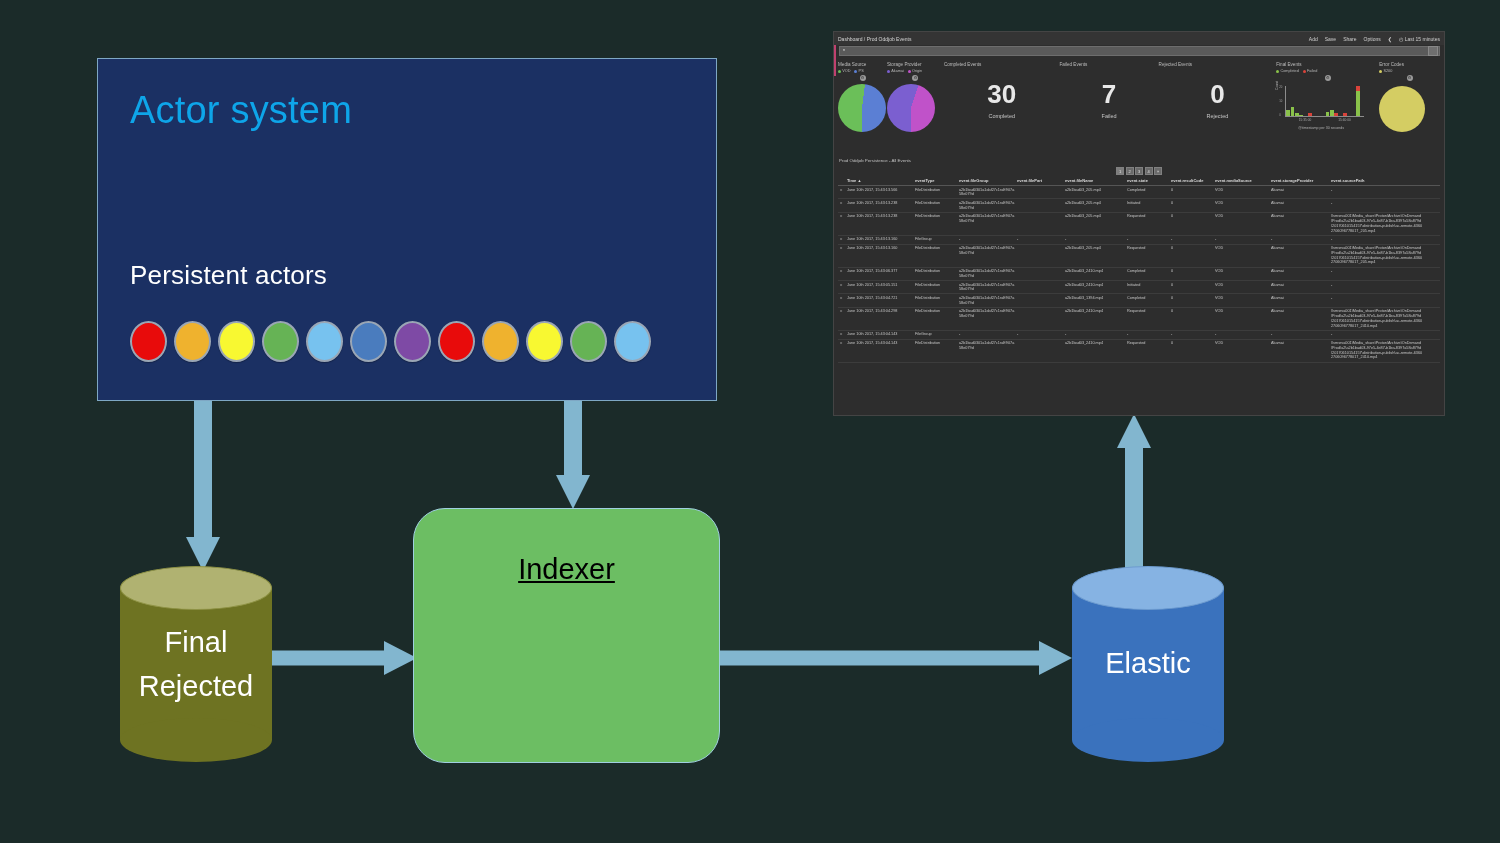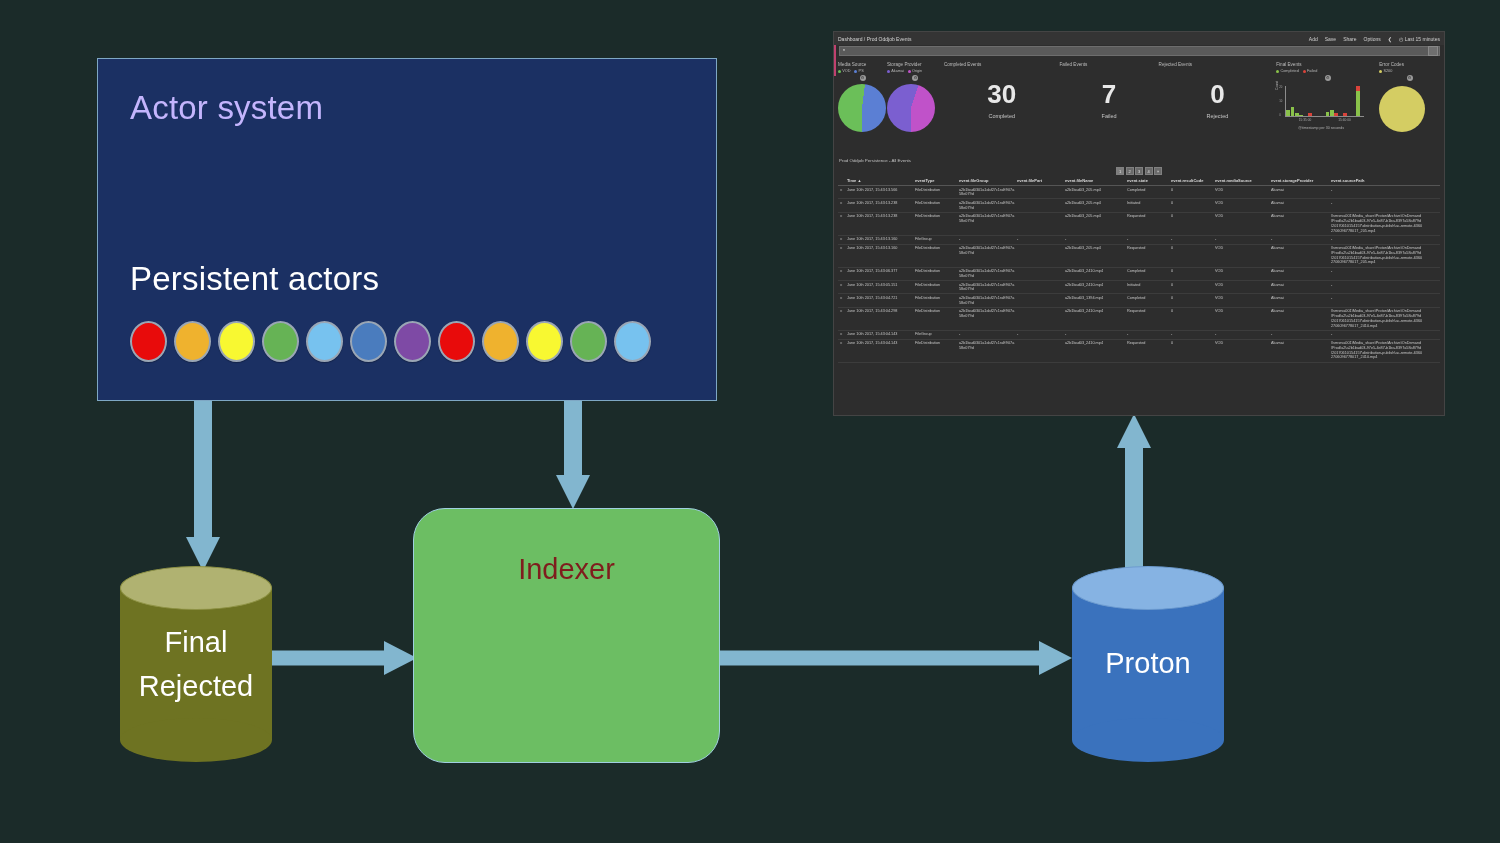--- a/index.html
+++ b/index.html
@@ -12,25 +12,25 @@
   }
   .slide{position:absolute;inset:0;}
 
   
   #actor-box{
     position:absolute;left:97px;top:58px;width:620px;height:343px;
     background:#1b3063;border:1px solid #7ea7c4;box-sizing:border-box;
   }
   #actor-title{
     position:absolute;left:32px;top:30px;
-    font-size:33px;color:#c4b5fd;font-weight:400;letter-spacing:.2px;
+    font-size:38px;color:#0ea5e9;font-weight:400;letter-spacing:.2px;
   }
   #persist-title{
     position:absolute;left:32px;top:201px;
-    font-size:33px;color:#ffffff;font-weight:400;letter-spacing:.2px;
+    font-size:26px;color:#ffffff;font-weight:400;letter-spacing:.2px;
   }
   #actors-row{
     position:absolute;left:32px;top:262px;display:flex;gap:7px;align-items:center;
   }
   .actor-dot{
     width:37px;height:41px;border-radius:50%;
     border:2px solid #9aa6b5;box-sizing:border-box;
     box-shadow:0 1px 1px rgba(0,0,0,.25);
   }
 
@@ -83,21 +83,21 @@
   #elastic{left:1072px;top:566px;width:152px;height:196px;}
   #elastic .body{background:#3a72bd;}
   #elastic .top{background:#86b3e3;border:1px solid #6d9bcf;box-sizing:border-box;}
   #elastic .bot{background:#3a72bd;}
 
   
   #indexer{
     position:absolute;left:413px;top:508px;width:307px;height:255px;
     background:#6cbe63;border:1px solid #9fcfe0;border-radius:32px;box-sizing:border-box;
   }
-  #indexer .lbl{position:absolute;left:0;right:0;top:44px;text-align:center;color:#7f1d1d;font-size:29px;}
+  #indexer .lbl{position:absolute;left:0;right:0;top:44px;text-align:center;color:#000000;font-size:29px;text-decoration:underline;}
 
   
   #dashboard{
     position:absolute;left:833px;top:31px;width:612px;height:385px;
     background:#2d2d2d;border:1px solid #444;box-sizing:border-box;
     font-size:4.2px;color:#c9c9c9;overflow:hidden;
   }
   #dash-left-accent{position:absolute;left:0;top:0;width:2px;height:44px;background:#c0416f;}
   #dash-topbar{position:absolute;left:0;top:0;right:0;height:13px;background:#343434;
     display:flex;align-items:center;padding:0 4px;box-sizing:border-box;}
@@ -226,21 +226,21 @@
 
   <div id="indexer">
     <div class="lbl">Indexer</div>
   </div>
 
   <div class="cyl" id="elastic">
     <div class="body"></div>
       <div class="bot"></div>
       <div class="top"></div>
     <div class="lbl">
-      <div>Proton</div>
+      <div>Elastic</div>
     </div>
   </div>
 
   <div id="dashboard">
     <div id="dash-left-accent"></div>
 
     <div id="dash-topbar">
       <div id="breadcrumb">Dashboard / Prod Oddjob Events</div>
       <div id="dash-topnav">
           <span class="tn">Add</span>

